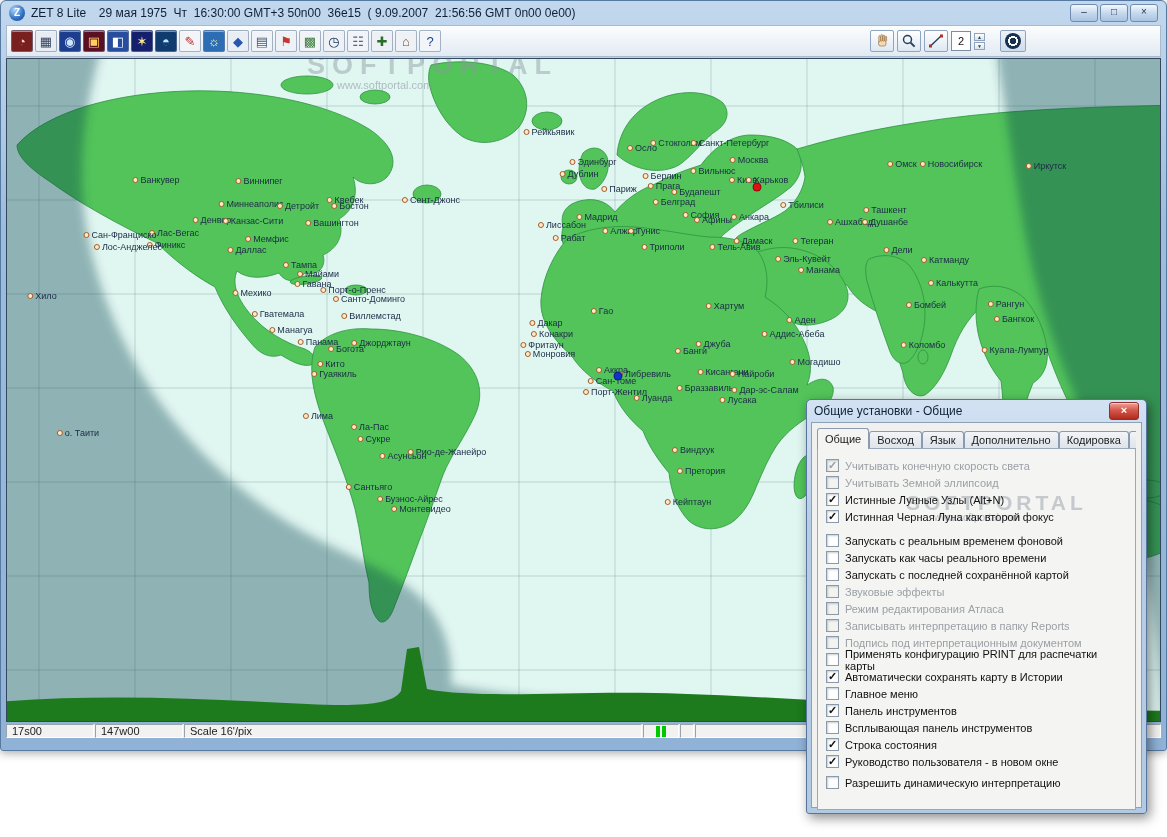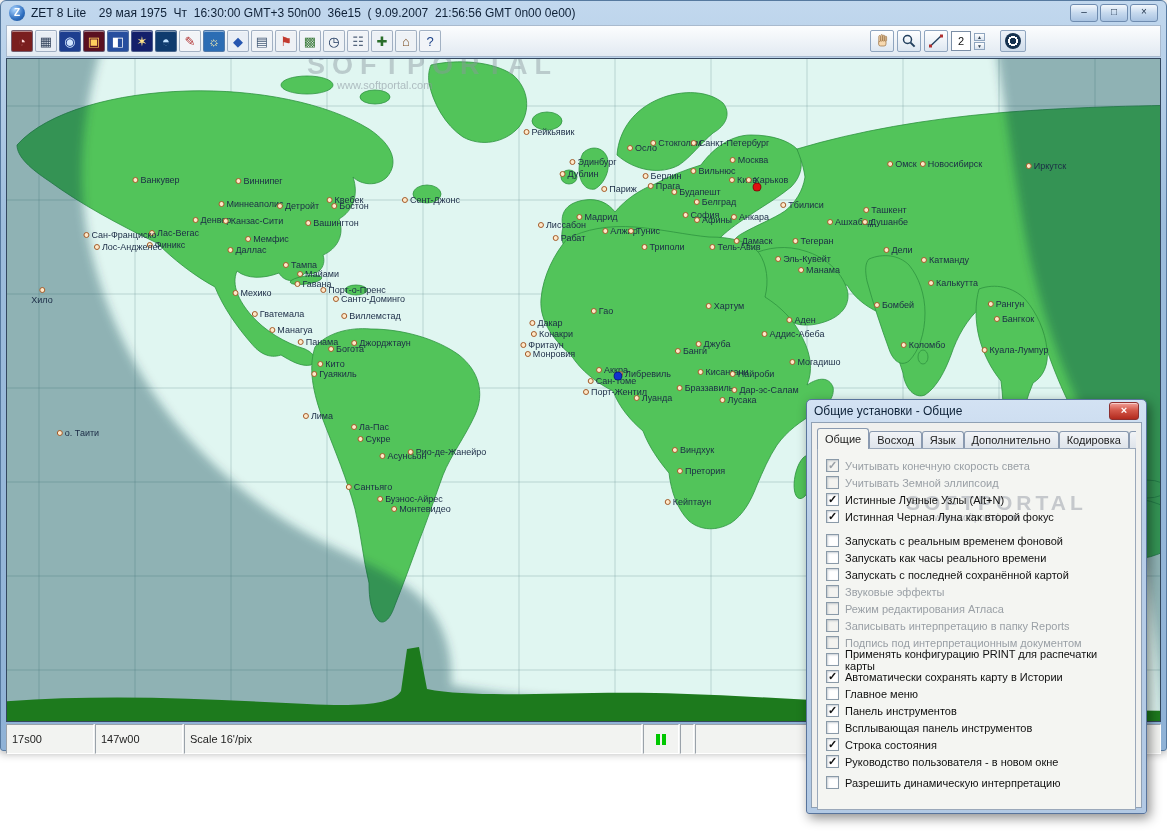--- a/index.html
+++ b/index.html
@@ -43,21 +43,21 @@
   .city-layer{position:absolute;inset:0;}
   .city{position:absolute;transform:translate(-50%,-50%);display:flex;align-items:center;gap:2px;
         font-size:9px;color:#1b2b45;white-space:nowrap;}
   .city em{font-style:normal;}
   .city i{width:4px;height:4px;border-radius:50%;background:#ffe9c9;border:1px solid #a35b2a;flex:none;}
   .marker{position:absolute;width:7px;height:7px;border-radius:50%;transform:translate(-50%,-50%);border:1px solid rgba(0,0,0,.4);}
   .wm-map{position:absolute;left:300px;top:-9px;font-size:27px;font-weight:bold;letter-spacing:7px;color:rgba(140,150,160,.45);}
   .wm-map-url{position:absolute;left:330px;top:20px;font-size:11px;color:rgba(140,150,160,.6);}
 
   
-  .zstatus{height:30px;margin-top:2px;display:flex;gap:1px;font-size:11px;color:#222;background:#eef0f0;}
+  .zstatus{height:14px;margin-top:2px;display:flex;gap:1px;font-size:11px;color:#222;background:#eef0f0;}
   .sfield{box-sizing:border-box;border:1px solid;border-color:#9aa2aa #ffffff #ffffff #9aa2aa;background:#f2f3f1;
           padding:1px 5px;display:flex;align-items:center;white-space:nowrap;overflow:hidden;}
   .sf1{width:88px;} .sf2{width:88px;} .sf3{width:458px;} .sf4{width:36px;justify-content:center;gap:2px;}
   .sf5{width:14px;} .sf6{flex:1;}
   .sf4 b{width:4px;height:11px;background:var(--status_green);}
 
   
   .dlg{position:absolute;left:806px;top:399px;width:341px;height:415px;box-sizing:border-box;
        background:linear-gradient(#d3e2f3,#b7cde7 30%,#b2c9e4);border:1px solid #58749c;border-radius:5px 5px 3px 3px;
        padding:0 4px 4px;box-shadow:3px 4px 12px rgba(0,0,0,.45);}
@@ -329,21 +329,21 @@
             <em>Тампа</em>
           </span>
           <span class="city" style="left: 311px; top: 215px;">
             <i></i>
             <em>Майами</em>
           </span>
           <span class="city" style="left: 306px; top: 225px;">
             <i></i>
             <em>Гавана</em>
           </span>
-          <span class="city" style="left: 35px; top: 237px; flex-direction: column;">
+          <span class="city" style="left: 35px; top: 237px;">
             <i></i>
             <em>Хило</em>
           </span>
           <span class="city" style="left: 245px; top: 234px;">
             <i></i>
             <em>Мехико</em>
           </span>
           <span class="city" style="left: 346px; top: 231px;">
             <i></i>
             <em>Порт-о-Пренс</em>
@@ -469,21 +469,21 @@
             <em>Харьков</em>
           </span>
           <span class="city" style="left: 612px; top: 130px;">
             <i></i>
             <em>Париж</em>
           </span>
           <span class="city" style="left: 689px; top: 133px;">
             <i></i>
             <em>Будапешт</em>
           </span>
-          <span class="city" style="left: 708px; top: 143px;">
+          <span class="city" style="left: 667px; top: 143px;">
             <i></i>
             <em>Белград</em>
           </span>
           <span class="city" style="left: 694px; top: 156px;">
             <i></i>
             <em>София</em>
           </span>
           <span class="city" style="left: 590px; top: 158px;">
             <i></i>
             <em>Мадрид</em>
@@ -665,21 +665,21 @@
             <em>Дели</em>
           </span>
           <span class="city" style="left: 938px; top: 201px;">
             <i></i>
             <em>Катманду</em>
           </span>
           <span class="city" style="left: 946px; top: 224px;">
             <i></i>
             <em>Калькутта</em>
           </span>
-          <span class="city" style="left: 887px; top: 246px;">
+          <span class="city" style="left: 919px; top: 246px;">
             <i></i>
             <em>Бомбей</em>
           </span>
           <span class="city" style="left: 916px; top: 286px;">
             <i></i>
             <em>Коломбо</em>
           </span>
           <span class="city" style="left: 999px; top: 245px;">
             <i></i>
             <em>Рангун</em>

